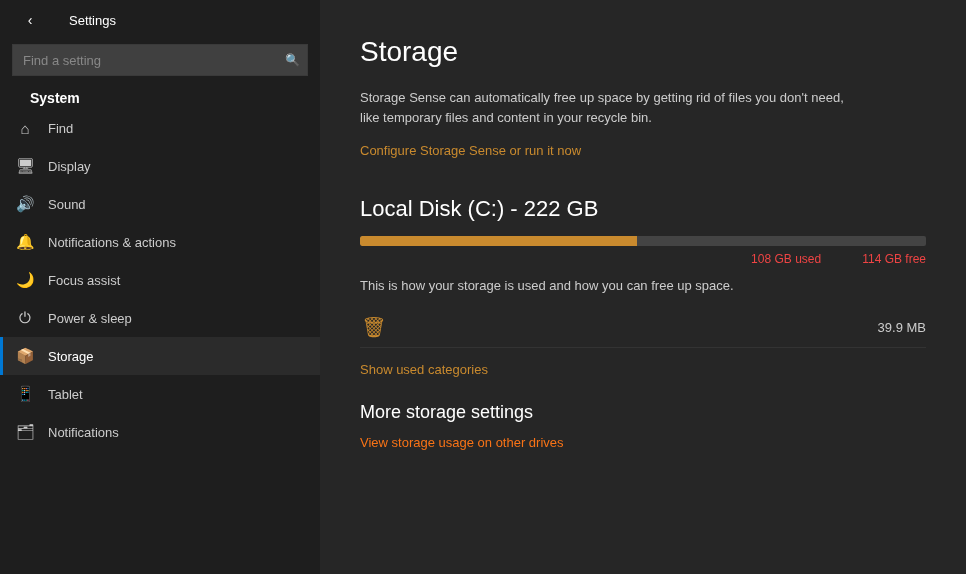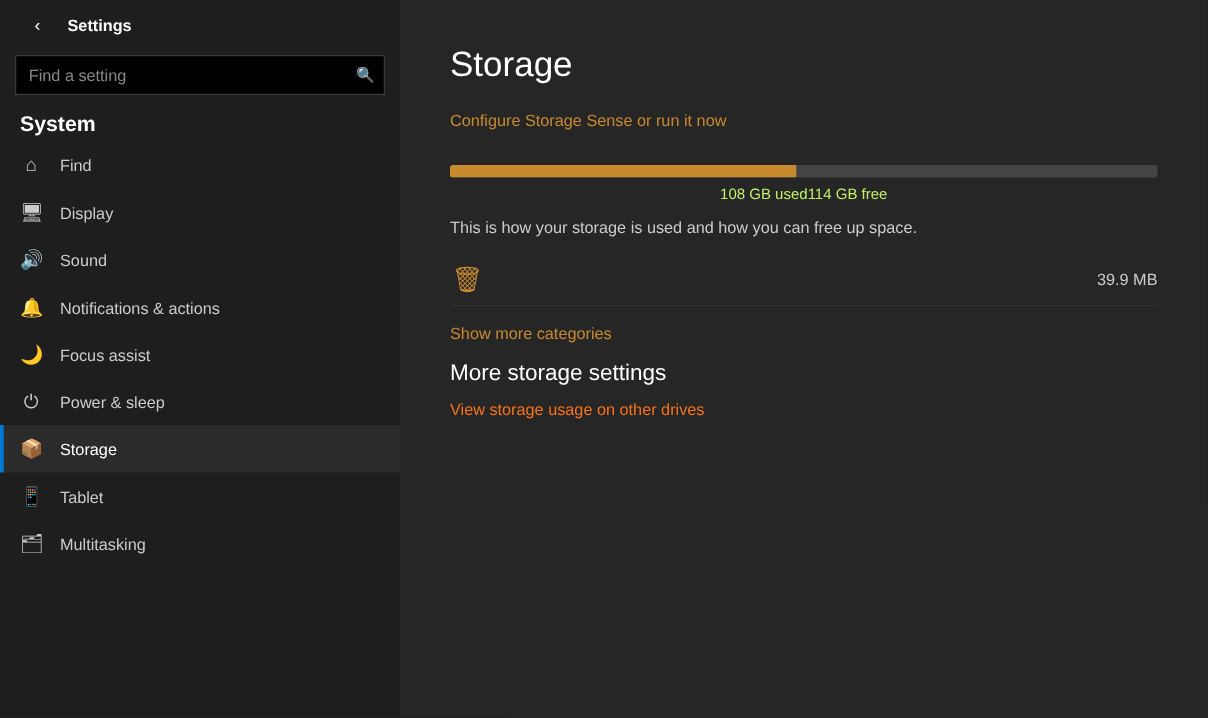--- a/index.html
+++ b/index.html
@@ -43,31 +43,32 @@
       cursor: pointer;
       display: flex;
       align-items: center;
       justify-content: center;
       border-radius: 2px;
     }
 
     .sidebar-title {
       font-size: 13px;
       color: #ffffff;
-      font-weight: 700;
+      font-weight: 400;
+      margin-left: 15px;
     }
 
     .search-box {
       margin: 4px 12px 8px 12px;
       position: relative;
     }
 
     .search-box input {
       width: 100%;
-      background: #000000;
+      background: #404040;
       border: 1px solid #3a3a3a;
       color: #ccc;
       padding: 5px 36px 5px 10px;
       font-size: 13px;
       outline: none;
       height: 32px;
     }
 
     .search-box input::placeholder { color: #888; }
 
@@ -75,23 +76,24 @@
       position: absolute;
       right: 8px;
       top: 50%;
       transform: translateY(-50%);
       color: #aaa;
       font-size: 12px;
     }
 
     .system-label {
       padding: 6px 16px 4px 16px;
-      font-size: 17px;
+      font-size: 14px;
       font-weight: 600;
       color: #ffffff;
+      margin-left: 14px;
     }
 
     .nav-item {
       display: flex;
       align-items: center;
       padding: 10px 16px;
       cursor: pointer;
       gap: 14px;
       font-size: 13px;
       color: #cccccc;
@@ -198,24 +200,25 @@
     }
 
     .storage-bar-used {
       height: 100%;
       background: #c98a2e;
       border-radius: 2px 0 0 2px;
     }
 
     .storage-labels {
       display: flex;
-      justify-content: center;
+      justify-content: flex-end;
       font-size: 12px;
-      color: #bef264;
+      color: #ef4444;
       margin-bottom: 12px;
+      gap: 41px;
     }
 
     .storage-info-text {
       font-size: 13px;
       color: #cccccc;
       margin-bottom: 14px;
     }
 
     .file-row {
       display: flex;
@@ -269,21 +272,21 @@
       font-size: 13px;
       cursor: pointer;
       margin-top: 14px;
       display: inline-block;
     }
 
     .more-settings-title {
       font-size: 18px;
       font-weight: 300;
       color: #ffffff;
-      margin-top: 12px;
+      margin-top: 24px;
       margin-bottom: 10px;
     }
 
     .more-link {
       color: #f97316;
       font-size: 13px;
       cursor: pointer;
       display: inline-block;
     }
 
@@ -339,49 +342,51 @@
       <div class="nav-item active">
         <span class="nav-icon">📦</span>
         <span>Storage</span>
       </div>
       <div class="nav-item">
         <span class="nav-icon">📱</span>
         <span>Tablet</span>
       </div>
       <div class="nav-item">
         <span class="nav-icon">🗂</span>
-        <span>Multitasking</span>
+        <span>Notifications</span>
       </div>
     </div>
 </div>
 
 <div class="main">
   <div class="page-title">Storage</div>
 
+  <div class="description">Storage Sense can automatically free up space by getting rid of files you don't need, like temporary files and content in your recycle bin.</div>
 
 
   <a class="link-text">Configure Storage Sense or run it now</a>
 
+  <div class="disk-title">Local Disk (C:) - 222 GB</div>
 
   <div class="storage-bar-container">
     <div class="storage-bar-used" style="width:49%"></div>
   </div>
 
   <div class="storage-labels">
     <span>108 GB used</span>
     <span>114 GB free</span>
   </div>
 
   <div class="storage-info-text">This is how your storage is used and how you can free up space.</div>
 
   <div class="file-row">
     <span class="file-icon">🗑</span>
     <div class="file-info">
     </div>
     <div class="file-size">39.9 MB</div>
   </div>
 
-  <a class="show-more-link">Show more categories</a>
+  <a class="show-more-link">Show used categories</a>
 
   <div class="more-settings-title">More storage settings</div>
 
   <a class="more-link">View storage usage on other drives</a>
 </div>
 
 </body></html>

